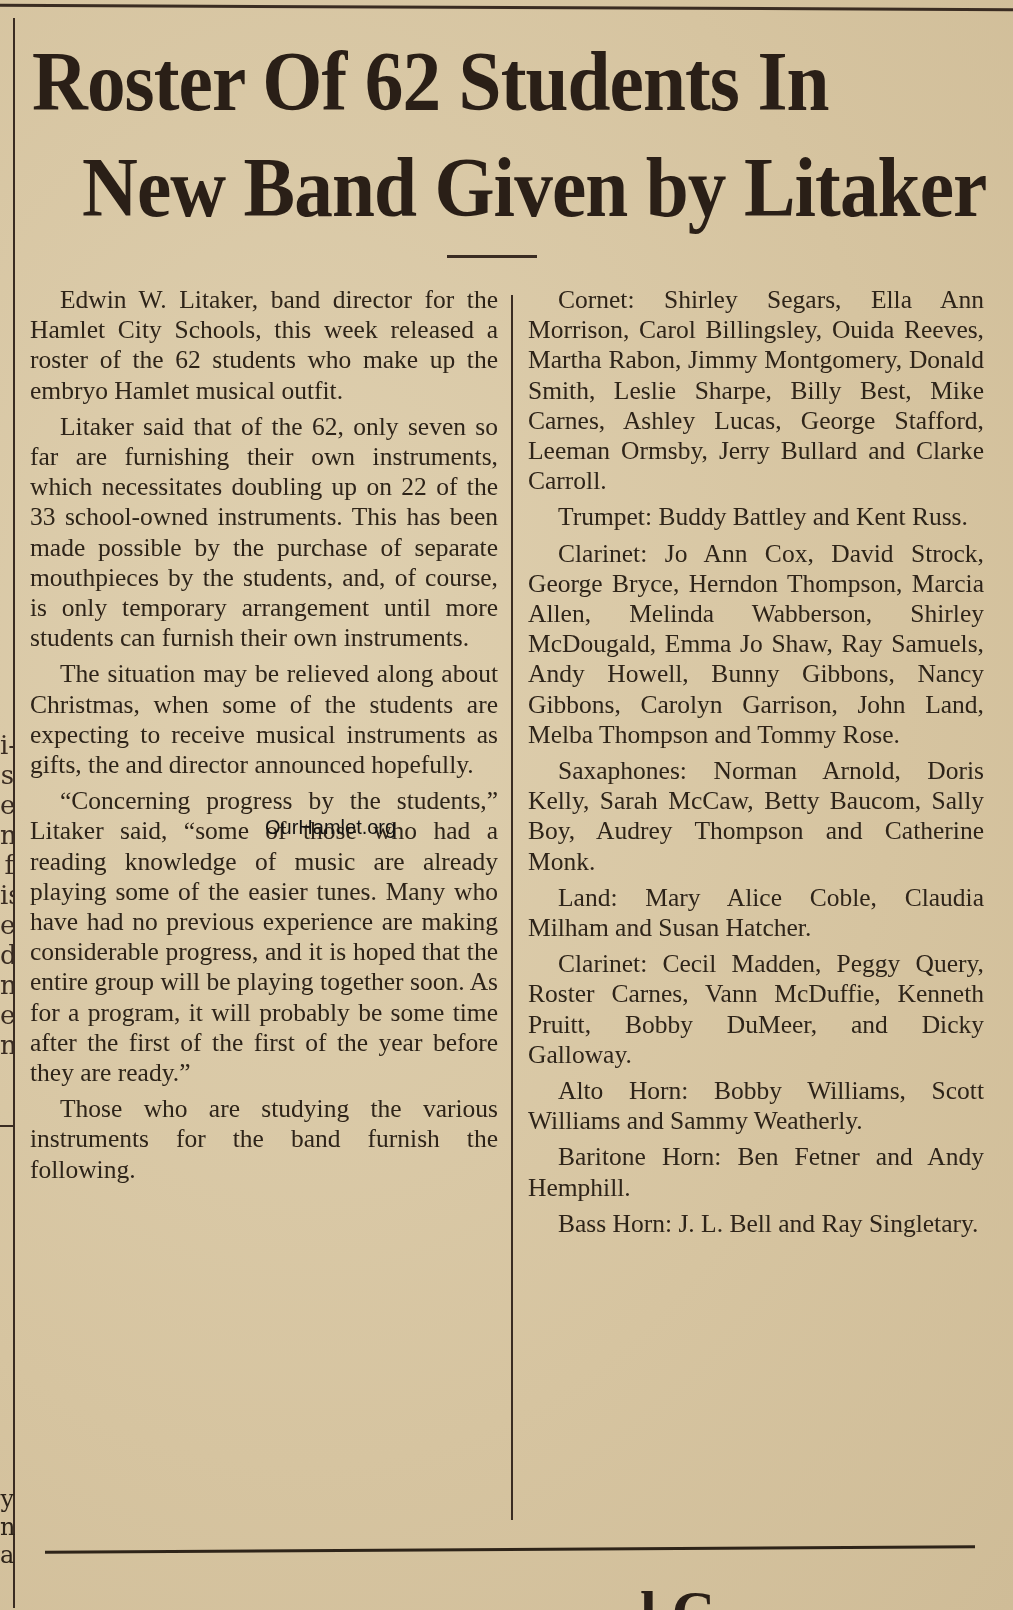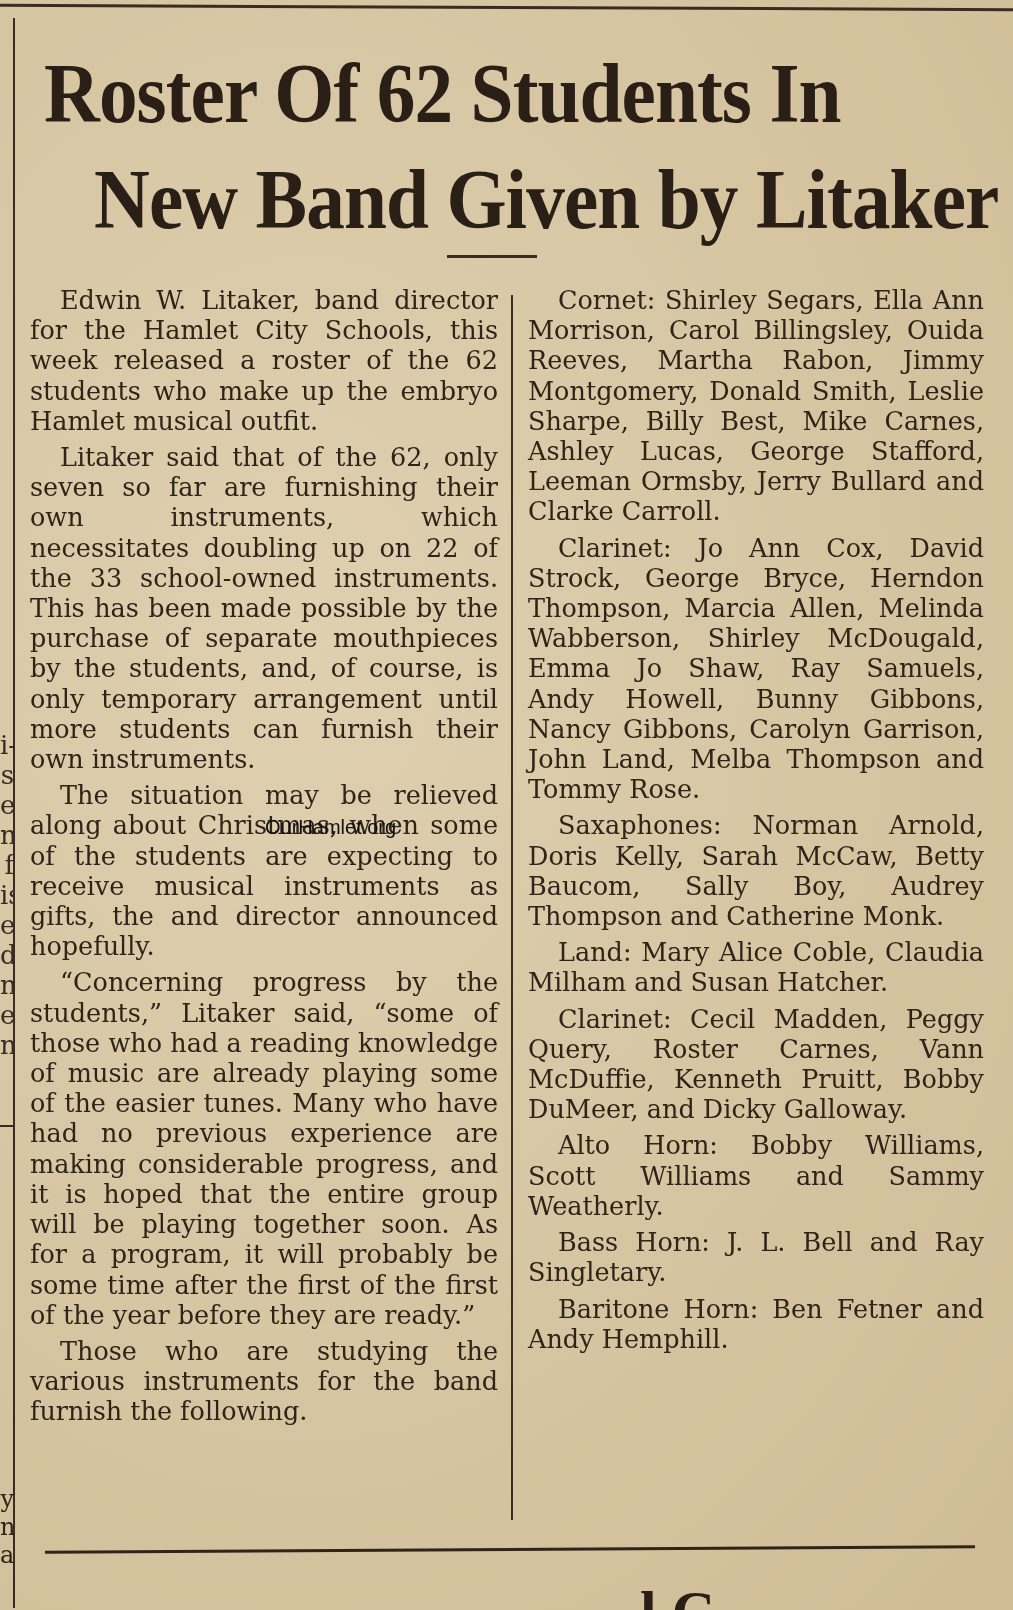--- a/index.html
+++ b/index.html
@@ -37,21 +37,21 @@
   .headline .line1 { font-size: 84px; line-height: 100px; letter-spacing: -1px; display:block; transform: scaleX(0.92); transform-origin: left; white-space: nowrap; }
   .headline .line2 { font-size: 84px; line-height: 100px; letter-spacing: -1px; display:block; margin-left: 50px; transform: scaleX(0.92); transform-origin: left; white-space: nowrap; margin-top: 6px; }
   .head-rule {
     position: absolute; left: 447px; top: 255px; width: 90px; height: 3px; background: #3a2c22;
   }
   .col {
     position: absolute; top: 285px;
     font-size: 25.5px; line-height: 30.2px;
     text-align: justify; hyphens: none;
   }
-  .col p { margin: 0 0 6px 0; text-indent: 30px; }
+  .col p { margin: 0 0 6px 0; text-indent: 30px; font-family: Liberation Serif, serif; }
   .col-left { left: 30px; width: 468px; }
   .col-right { left: 520px; width: 456px; margin-left: 8px; }
   .col-divider {
     position: absolute; left: 511px; top: 295px; width: 2px; height: 1225px; background: #3a2c22;
   }
   .bottom-rule {
     position: absolute; left: 45px; top: 1548px; width: 930px; height: 3px; background: #2e2419;
     transform: rotate(-0.35deg);
   }
   .watermark {
@@ -82,43 +82,44 @@
   <span>er</span>
   <span>n-</span>
 </div>
 <div class="gutter-dash"></div>
 <div class="gutter-bottom">
   <span>y</span>
   <span>n</span>
   <span>a</span>
 </div>
 
-<h1 class="headline" style="margin:16px;">
+<h1 class="headline" style="margin:4px;">
   <span class="line1">Roster Of 62 Students In</span>
   <span class="line2">New Band Given by Litaker</span>
 </h1>
 <div class="head-rule"></div>
 
 <div class="col col-left">
   <p>Edwin W. Litaker, band director for the Hamlet City Schools, this week released a roster of the 62 students who make up the embryo Hamlet musical outfit.</p>
   <p>Litaker said that of the 62, only seven so far are furnishing their own instruments, which necessitates doubling up on 22 of the 33 school-owned instruments. This has been made possible by the purchase of separate mouthpieces by the students, and, of course, is only temporary arrangement until more students can furnish their own instruments.</p>
   <p>The situation may be relieved along about Christmas, when some of the students are expecting to receive musical instruments as gifts, the and director announced hopefully.</p>
   <p>“Concerning progress by the students,” Litaker said, “some of those who had a reading knowledge of music are already playing some of the easier tunes. Many who have had no previous experience are making considerable progress, and it is hoped that the entire group will be playing together soon. As for a program, it will probably be some time after the first of the first of the year before they are ready.”</p>
   <p>Those who are studying the various instruments for the band furnish the following.</p>
 </div>
 
 <div class="col-divider"></div>
 
 <div class="col col-right">
   <p><span>Cornet:</span> <span>Shirley Segars, Ella Ann Morrison, Carol Billingsley, Ouida Reeves, Martha Rabon, Jimmy Montgomery, Donald Smith, Leslie Sharpe, Billy Best, Mike Carnes, Ashley Lucas, George Stafford, Leeman Ormsby, Jerry Bullard and Clarke Carroll.</span></p>
+  <p><span>Trumpet:</span> <span>Buddy Battley and Kent Russ.</span></p>
   <p><span>Clarinet:</span> <span>Jo Ann Cox, David Strock, George Bryce, Herndon Thompson, Marcia Allen, Melinda Wabberson, Shirley McDougald, Emma Jo Shaw, Ray Samuels, Andy Howell, Bunny Gibbons, Nancy Gibbons, Carolyn Garrison, John Land, Melba Thompson and Tommy Rose.</span></p>
   <p><span>Saxaphones:</span> <span>Norman Arnold, Doris Kelly, Sarah McCaw, Betty Baucom, Sally Boy, Audrey Thompson and Catherine Monk.</span></p>
   <p><span>Land:</span> <span>Mary Alice Coble, Claudia Milham and Susan Hatcher.</span></p>
   <p><span>Clarinet:</span> <span>Cecil Madden, Peggy Query, Roster Carnes, Vann McDuffie, Kenneth Pruitt, Bobby DuMeer, and Dicky Galloway.</span></p>
   <p><span>Alto Horn:</span> <span>Bobby Williams, Scott Williams and Sammy Weatherly.</span></p>
+  <p><span>Baritone Horn:</span> <span>Ben Fetner and Andy Hemphill.</span></p>
   <p><span>Bass Horn:</span> <span>J. L. Bell and Ray Singletary.</span></p>
-  <p><span>Baritone Horn:</span> <span>Ben Fetner and Andy Hemphill.</span></p>
 </div>
 
 <div class="watermark">OurHamlet.org</div>
 
 <div class="bottom-rule"></div>
 <div class="next-headline-fragment">l C</div>
 
 </body></html>

